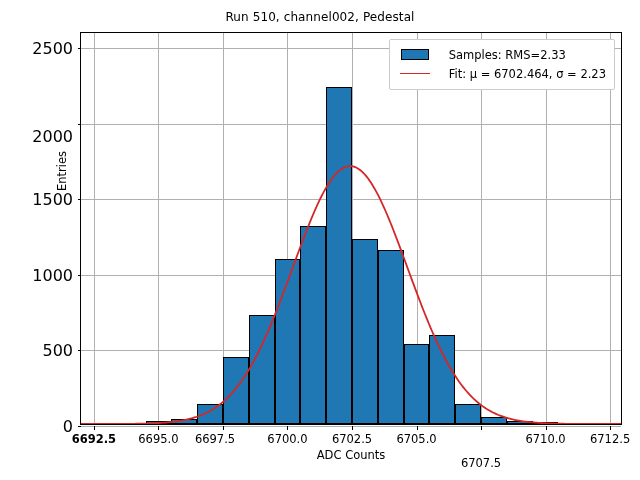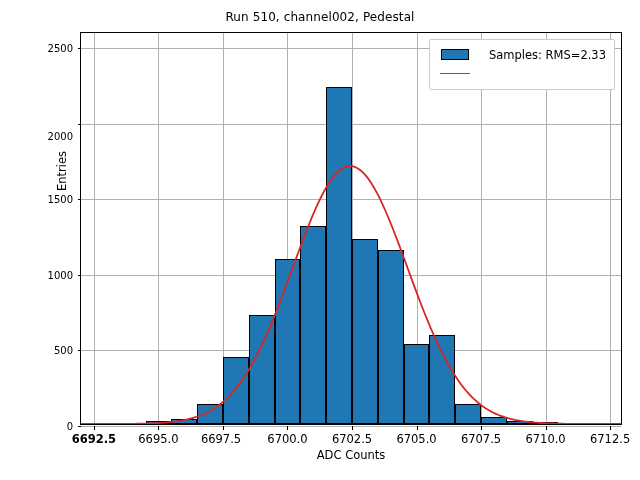--- a/index.html
+++ b/index.html
@@ -78,21 +78,21 @@
     position: absolute;
     top: 399px;
     font-size: 11.5px;
     color: #000000;
     transform: translateX(-50%);
     white-space: nowrap;
   }
   .yticklabel {
     position: absolute;
     left: -8px;
-    font-size: 10px;
+    font-size: 16px;
     color: #000000;
     transform: translate(-100%, -50%);
     white-space: nowrap;
   }
   #xlabel {
     position: absolute;
     left: 80px;
     top: 448px;
     width: 542px;
     text-align: center;
@@ -198,29 +198,29 @@
     <svg id="curve-layer" viewBox="0 0 542 393" preserveAspectRatio="none">
       <polyline id="fit-path" fill="none" stroke="#d62728" stroke-width="1.8" stroke-linejoin="round" stroke-linecap="round" points="0.0,393.00 1.5,393.00 3.0,392.99 4.5,392.99 6.0,392.99 7.5,392.99 9.0,392.99 10.5,392.99 12.0,392.99 13.5,392.99 15.0,392.99 16.5,392.98 18.0,392.98 19.5,392.98 21.0,392.98 22.5,392.98 24.0,392.97 25.5,392.97 27.0,392.97 28.5,392.96 30.0,392.96 31.5,392.95 33.0,392.95 34.5,392.94 36.0,392.93 37.5,392.93 39.0,392.92 40.5,392.91 42.0,392.90 43.5,392.89 45.0,392.88 46.5,392.86 48.0,392.85 49.5,392.83 51.0,392.81 52.5,392.80 54.0,392.77 55.5,392.75 57.0,392.73 58.5,392.70 60.0,392.67 61.5,392.64 63.0,392.60 64.5,392.56 66.0,392.52 67.5,392.47 69.0,392.42 70.5,392.36 72.0,392.31 73.5,392.24 75.0,392.17 76.5,392.09 78.0,392.01 79.5,391.92 81.0,391.82 82.5,391.72 84.0,391.61 85.5,391.48 87.0,391.35 88.5,391.21 90.0,391.06 91.5,390.89 93.0,390.72 94.5,390.53 96.0,390.32 97.5,390.11 99.0,389.87 100.5,389.62 102.0,389.35 103.5,389.07 105.0,388.76 106.5,388.43 108.0,388.08 109.5,387.71 111.0,387.31 112.5,386.89 114.0,386.44 115.5,385.96 117.0,385.45 118.5,384.91 120.0,384.34 121.5,383.74 123.0,383.10 124.5,382.42 126.0,381.70 127.5,380.94 129.0,380.14 130.5,379.30 132.0,378.41 133.5,377.47 135.0,376.49 136.5,375.45 138.0,374.37 139.5,373.23 141.0,372.03 142.5,370.77 144.0,369.46 145.5,368.09 147.0,366.65 148.5,365.15 150.0,363.58 151.5,361.95 153.0,360.25 154.5,358.48 156.0,356.63 157.5,354.72 159.0,352.73 160.5,350.67 162.0,348.53 163.5,346.31 165.0,344.02 166.5,341.65 168.0,339.21 169.5,336.68 171.0,334.08 172.5,331.39 174.0,328.63 175.5,325.79 177.0,322.88 178.5,319.88 180.0,316.81 181.5,313.67 183.0,310.45 184.5,307.16 186.0,303.80 187.5,300.37 189.0,296.87 190.5,293.31 192.0,289.69 193.5,286.01 195.0,282.27 196.5,278.48 198.0,274.64 199.5,270.76 201.0,266.83 202.5,262.87 204.0,258.87 205.5,254.84 207.0,250.79 208.5,246.72 210.0,242.64 211.5,238.54 213.0,234.45 214.5,230.35 216.0,226.26 217.5,222.19 219.0,218.13 220.5,214.10 222.0,210.10 223.5,206.14 225.0,202.22 226.5,198.36 228.0,194.55 229.5,190.80 231.0,187.12 232.5,183.52 234.0,179.99 235.5,176.56 237.0,173.22 238.5,169.98 240.0,166.84 241.5,163.82 243.0,160.92 244.5,158.13 246.0,155.48 247.5,152.96 249.0,150.57 250.5,148.33 252.0,146.24 253.5,144.30 255.0,142.51 256.5,140.88 258.0,139.41 259.5,138.11 261.0,136.97 262.5,136.00 264.0,135.21 265.5,134.59 267.0,134.14 268.5,133.87 270.0,133.77 271.5,133.85 273.0,134.11 274.5,134.54 276.0,135.14 277.5,135.92 279.0,136.87 280.5,137.99 282.0,139.28 283.5,140.73 285.0,142.35 286.5,144.12 288.0,146.05 289.5,148.13 291.0,150.36 292.5,152.73 294.0,155.23 295.5,157.88 297.0,160.65 298.5,163.54 300.0,166.55 301.5,169.68 303.0,172.91 304.5,176.24 306.0,179.66 307.5,183.18 309.0,186.78 310.5,190.45 312.0,194.19 313.5,197.99 315.0,201.86 316.5,205.77 318.0,209.73 319.5,213.72 321.0,217.75 322.5,221.80 324.0,225.88 325.5,229.96 327.0,234.06 328.5,238.16 330.0,242.25 331.5,246.34 333.0,250.41 334.5,254.46 336.0,258.49 337.5,262.49 339.0,266.46 340.5,270.39 342.0,274.28 343.5,278.12 345.0,281.92 346.5,285.66 348.0,289.34 349.5,292.97 351.0,296.54 352.5,300.04 354.0,303.48 355.5,306.85 357.0,310.14 358.5,313.37 360.0,316.52 361.5,319.60 363.0,322.60 364.5,325.52 366.0,328.37 367.5,331.14 369.0,333.83 370.5,336.44 372.0,338.97 373.5,341.43 375.0,343.80 376.5,346.10 378.0,348.32 379.5,350.47 381.0,352.54 382.5,354.53 384.0,356.45 385.5,358.30 387.0,360.08 388.5,361.79 390.0,363.43 391.5,365.00 393.0,366.51 394.5,367.95 396.0,369.33 397.5,370.65 399.0,371.91 400.5,373.11 402.0,374.26 403.5,375.35 405.0,376.39 406.5,377.38 408.0,378.32 409.5,379.22 411.0,380.07 412.5,380.87 414.0,381.63 415.5,382.35 417.0,383.03 418.5,383.68 420.0,384.29 421.5,384.86 423.0,385.40 424.5,385.91 426.0,386.40 427.5,386.85 429.0,387.27 430.5,387.67 432.0,388.05 433.5,388.40 435.0,388.73 436.5,389.04 438.0,389.33 439.5,389.60 441.0,389.85 442.5,390.08 444.0,390.30 445.5,390.51 447.0,390.70 448.5,390.88 450.0,391.04 451.5,391.20 453.0,391.34 454.5,391.47 456.0,391.60 457.5,391.71 459.0,391.81 460.5,391.91 462.0,392.00 463.5,392.09 465.0,392.16 466.5,392.23 468.0,392.30 469.5,392.36 471.0,392.41 472.5,392.47 474.0,392.51 475.5,392.56 477.0,392.60 478.5,392.63 480.0,392.67 481.5,392.70 483.0,392.72 484.5,392.75 486.0,392.77 487.5,392.79 489.0,392.81 490.5,392.83 492.0,392.85 493.5,392.86 495.0,392.87 496.5,392.89 498.0,392.90 499.5,392.91 501.0,392.92 502.5,392.93 504.0,392.93 505.5,392.94 507.0,392.95 508.5,392.95 510.0,392.96 511.5,392.96 513.0,392.96 514.5,392.97 516.0,392.97 517.5,392.97 519.0,392.98 520.5,392.98 522.0,392.98 523.5,392.98 525.0,392.99 526.5,392.99 528.0,392.99 529.5,392.99 531.0,392.99 532.5,392.99 534.0,392.99 535.5,392.99 537.0,392.99 538.5,393.00 540.0,393.00 541.5,393.00"></polyline>
     </svg>
 
     <div id="ticks-x">
         <div class="tick-x" style="left: 12.9px;"></div>
         <div class="xticklabel" style="left: 12.9px; font-weight: bold;">6692.5</div>
         <div class="tick-x" style="left: 77.43px;"></div>
         <div class="xticklabel" style="left: 77.43px;">6695.0</div>
         <div class="tick-x" style="left: 141.95px;"></div>
-        <div class="xticklabel" style="left: 140px;">6697.5</div>
+        <div class="xticklabel" style="left: 134px;">6697.5</div>
         <div class="tick-x" style="left: 206.48px;"></div>
         <div class="xticklabel" style="left: 206.48px;">6700.0</div>
         <div class="tick-x" style="left: 271px;"></div>
         <div class="xticklabel" style="left: 271px;">6702.5</div>
         <div class="tick-x" style="left: 335.52px;"></div>
         <div class="xticklabel" style="left: 335.52px; text-align: center;">6705.0</div>
         <div class="tick-x" style="left: 400.05px;"></div>
-        <div class="xticklabel" style="left: 400.05px;">6707.5</div>
+        <div class="xticklabel" style="left: 400.05px; margin-top: 24px;">6707.5</div>
         <div class="tick-x" style="left: 464.57px;"></div>
         <div class="xticklabel" style="left: 464.57px;">6710.0</div>
         <div class="tick-x" style="left: 529.1px;"></div>
         <div class="xticklabel" style="left: 529.1px;">6712.5</div>
       </div>
     <div id="ticks-y">
         <div class="tick-y" style="top: 393px;"></div>
         <div class="yticklabel" style="top: 393px;">0</div>
         <div class="tick-y" style="top: 317.42px;"></div>
         <div class="yticklabel" style="top: 317.42px;">500</div>
@@ -240,20 +240,21 @@
       <div class="legend-row">
         <span class="legend-swatch-wrap">
           <span class="legend-patch"></span>
         </span>
         <span class="legend-text">Samples: RMS=2.33</span>
       </div>
       <div class="legend-row">
         <span class="legend-swatch-wrap">
           <span class="legend-line"></span>
         </span>
+        <span class="legend-text">Fit: μ = 6702.464, σ = 2.23</span>
       </div>
     </div>
 
   </div>
 
   <div id="xlabel">ADC Counts</div>
 
 </div>
 
 </body></html>

